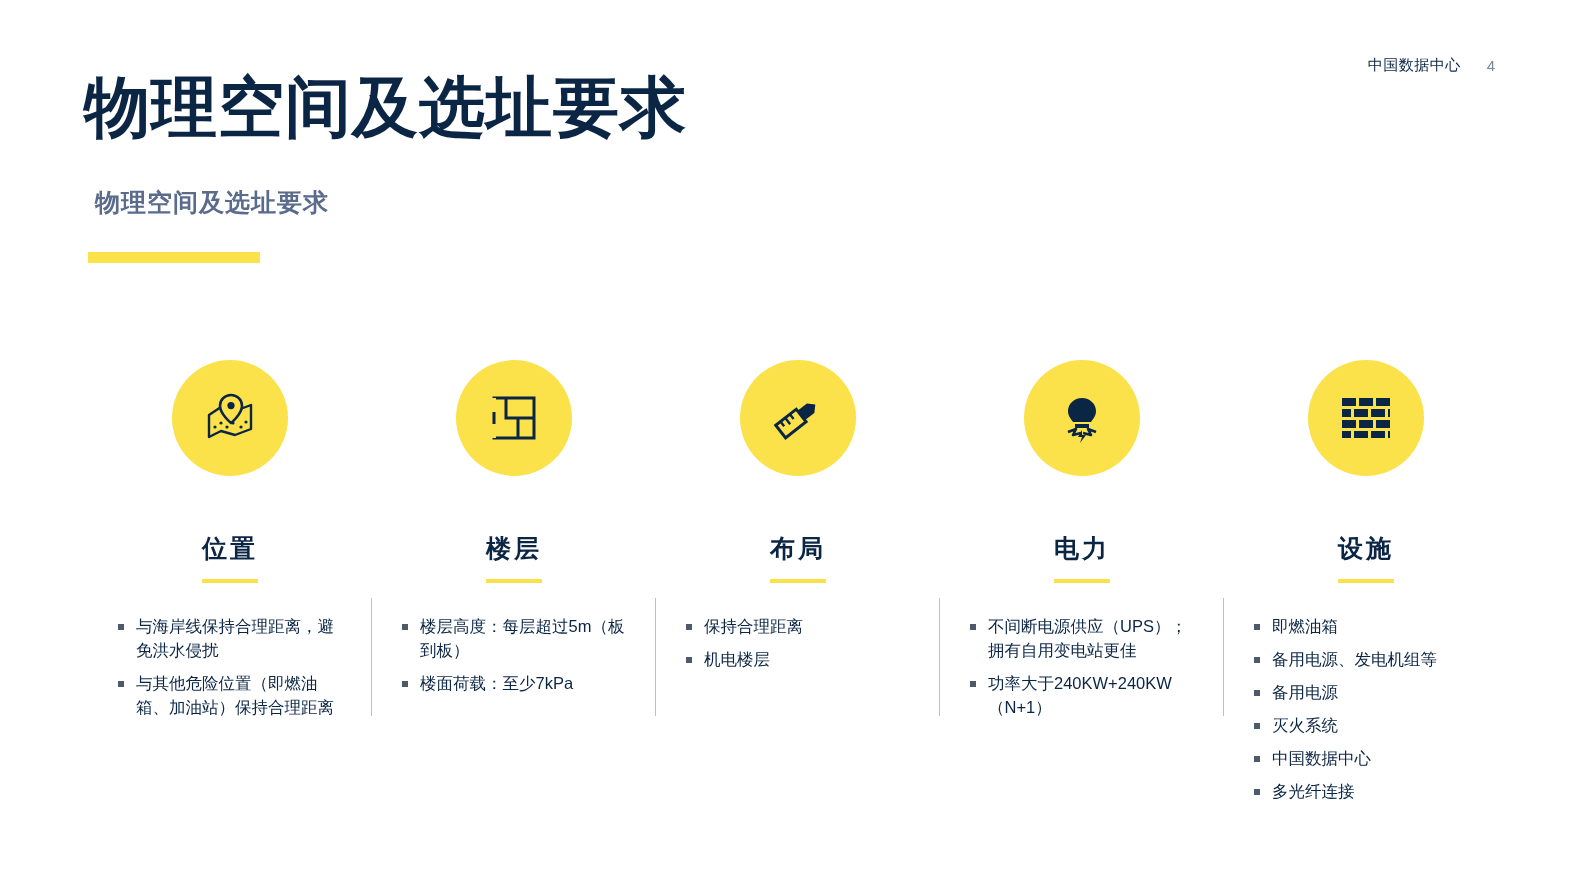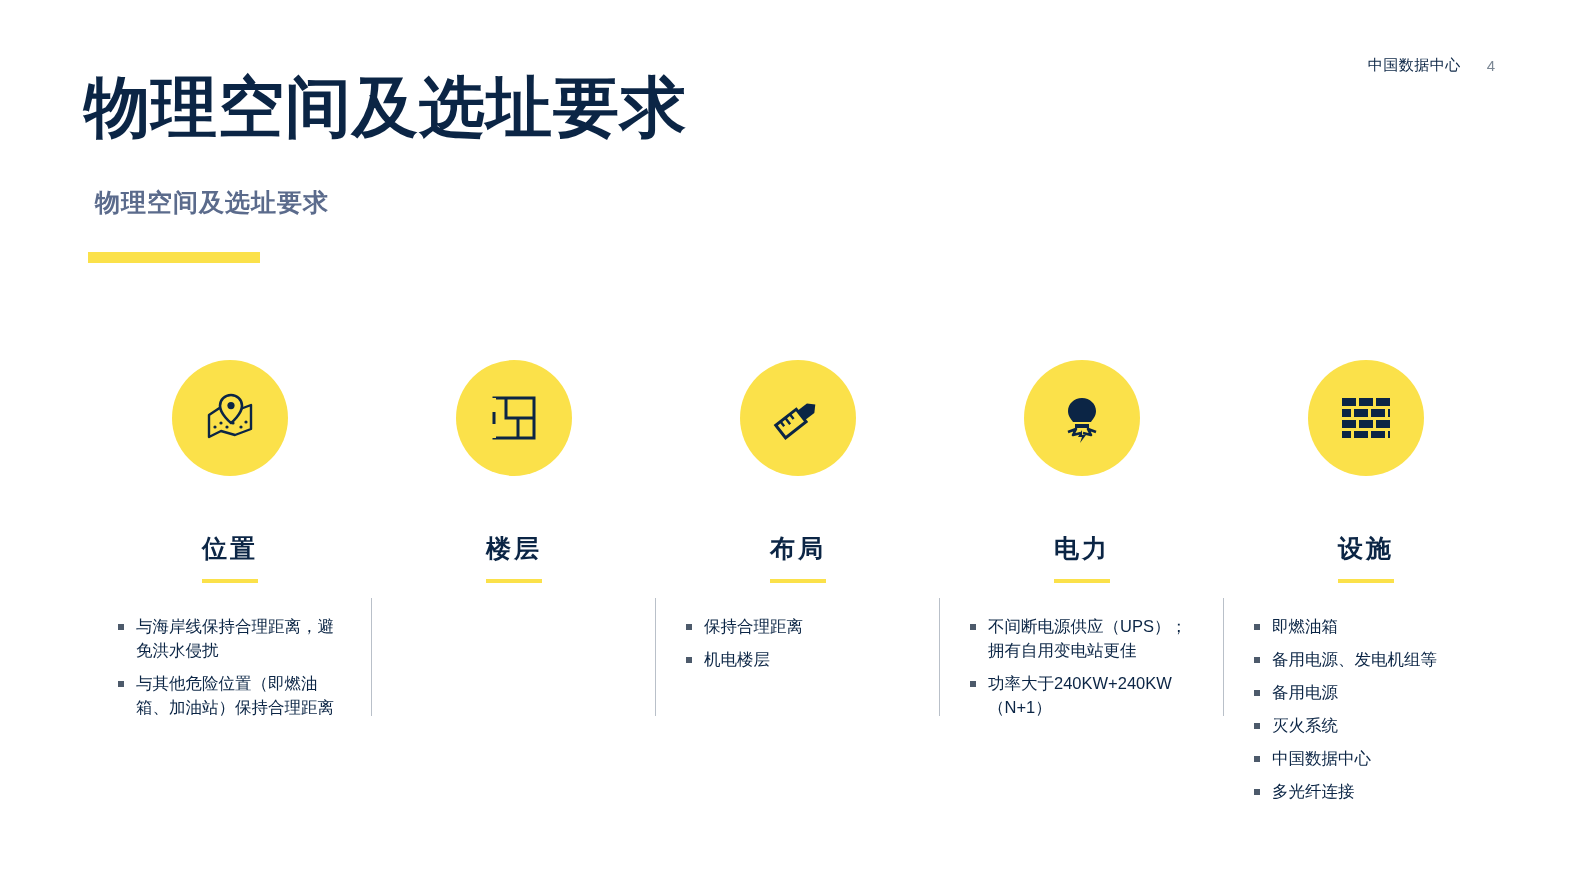--- a/index.html
+++ b/index.html
@@ -183,20 +183,24 @@
         <svg width="52" height="52" viewBox="0 0 52 52">
           <rect x="6" y="6" width="40" height="40" fill="none" stroke="#0b2545" stroke-width="3"></rect>
           <path d="M6 6 L6 20 M6 32 L6 46" stroke="#fbe14a" stroke-width="4"></path>
           <path d="M18 6 L18 26 L30 26" fill="none" stroke="#0b2545" stroke-width="3"></path>
           <path d="M30 26 L30 46" fill="none" stroke="#0b2545" stroke-width="3"></path>
           <path d="M30 26 L46 26" fill="none" stroke="#0b2545" stroke-width="3"></path>
         </svg>
       </div>
       <div class="col-title">楼层</div>
       <div class="title-underline"></div>
+      <ul class="bullets">
+        <li>楼层高度：每层超过5m（板到板）</li>
+        <li>楼面荷载：至少7kPa</li>
+      </ul>
       <div class="divider" style="right:0;"></div>
     </div>
 
     <div class="col">
       <div class="circle">
         <svg width="52" height="52" viewBox="0 0 52 52">
           <g transform="rotate(-38 26 26)">
             <rect x="4" y="18" width="26" height="16" fill="none" stroke="#0b2545" stroke-width="3"></rect>
             <path d="M10 18 L10 24 M16 18 L16 26 M22 18 L22 24" stroke="#0b2545" stroke-width="2.4"></path>
             <path d="M30 20 L42 20 L48 26 L42 32 L30 32 Z" fill="#0b2545"></path>

